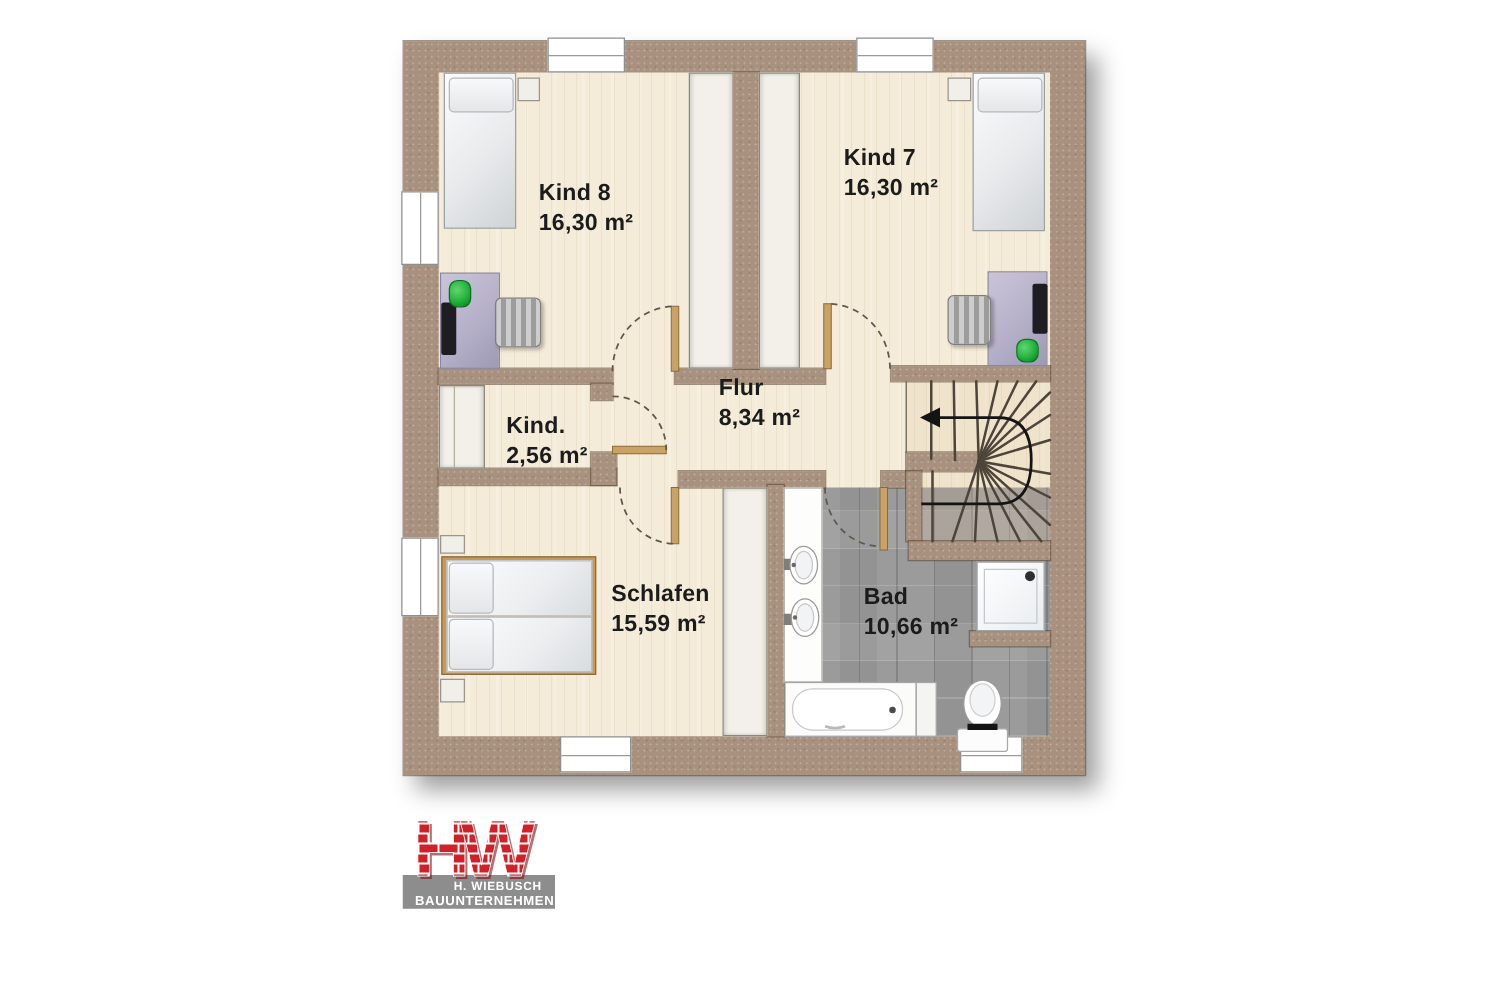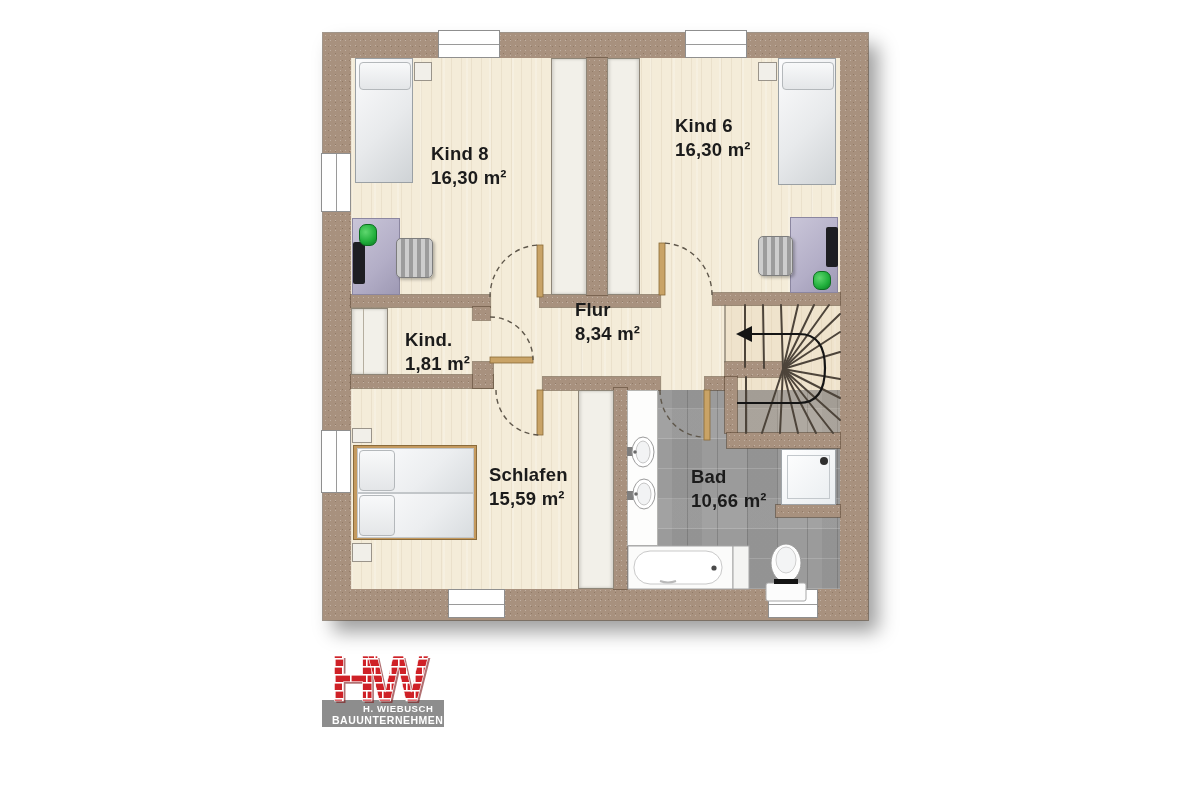--- a/index.html
+++ b/index.html
@@ -196,26 +196,26 @@
       <ellipse cx="786" cy="560" rx="10" ry="13" fill="#f3f4f5" stroke="#cfcfcf"></ellipse>
       <rect x="774" y="579" width="24" height="5" fill="#141414"></rect>
     </g>
   </svg>
 
   <div class="room-label" style="left:431px;top:142px;">
     <div>Kind 8</div>
     <div>16,30 m²</div>
   </div>
   <div class="room-label" style="left:675px;top:114px;">
-    <div>Kind 6</div>
+    <div>Kind 7</div>
     <div>16,30 m²</div>
   </div>
   <div class="room-label" style="left:405px;top:328px;">
     <div>Kind.</div>
-    <div>1,81 m²</div>
+    <div>2,56 m²</div>
   </div>
   <div class="room-label" style="left:575px;top:298px;">
     <div>Flur</div>
     <div>8,34 m²</div>
   </div>
   <div class="room-label" style="left:489px;top:463px;">
     <div>Schlafen</div>
     <div>15,59 m²</div>
   </div>
   <div class="room-label" style="left:691px;top:465px;">

